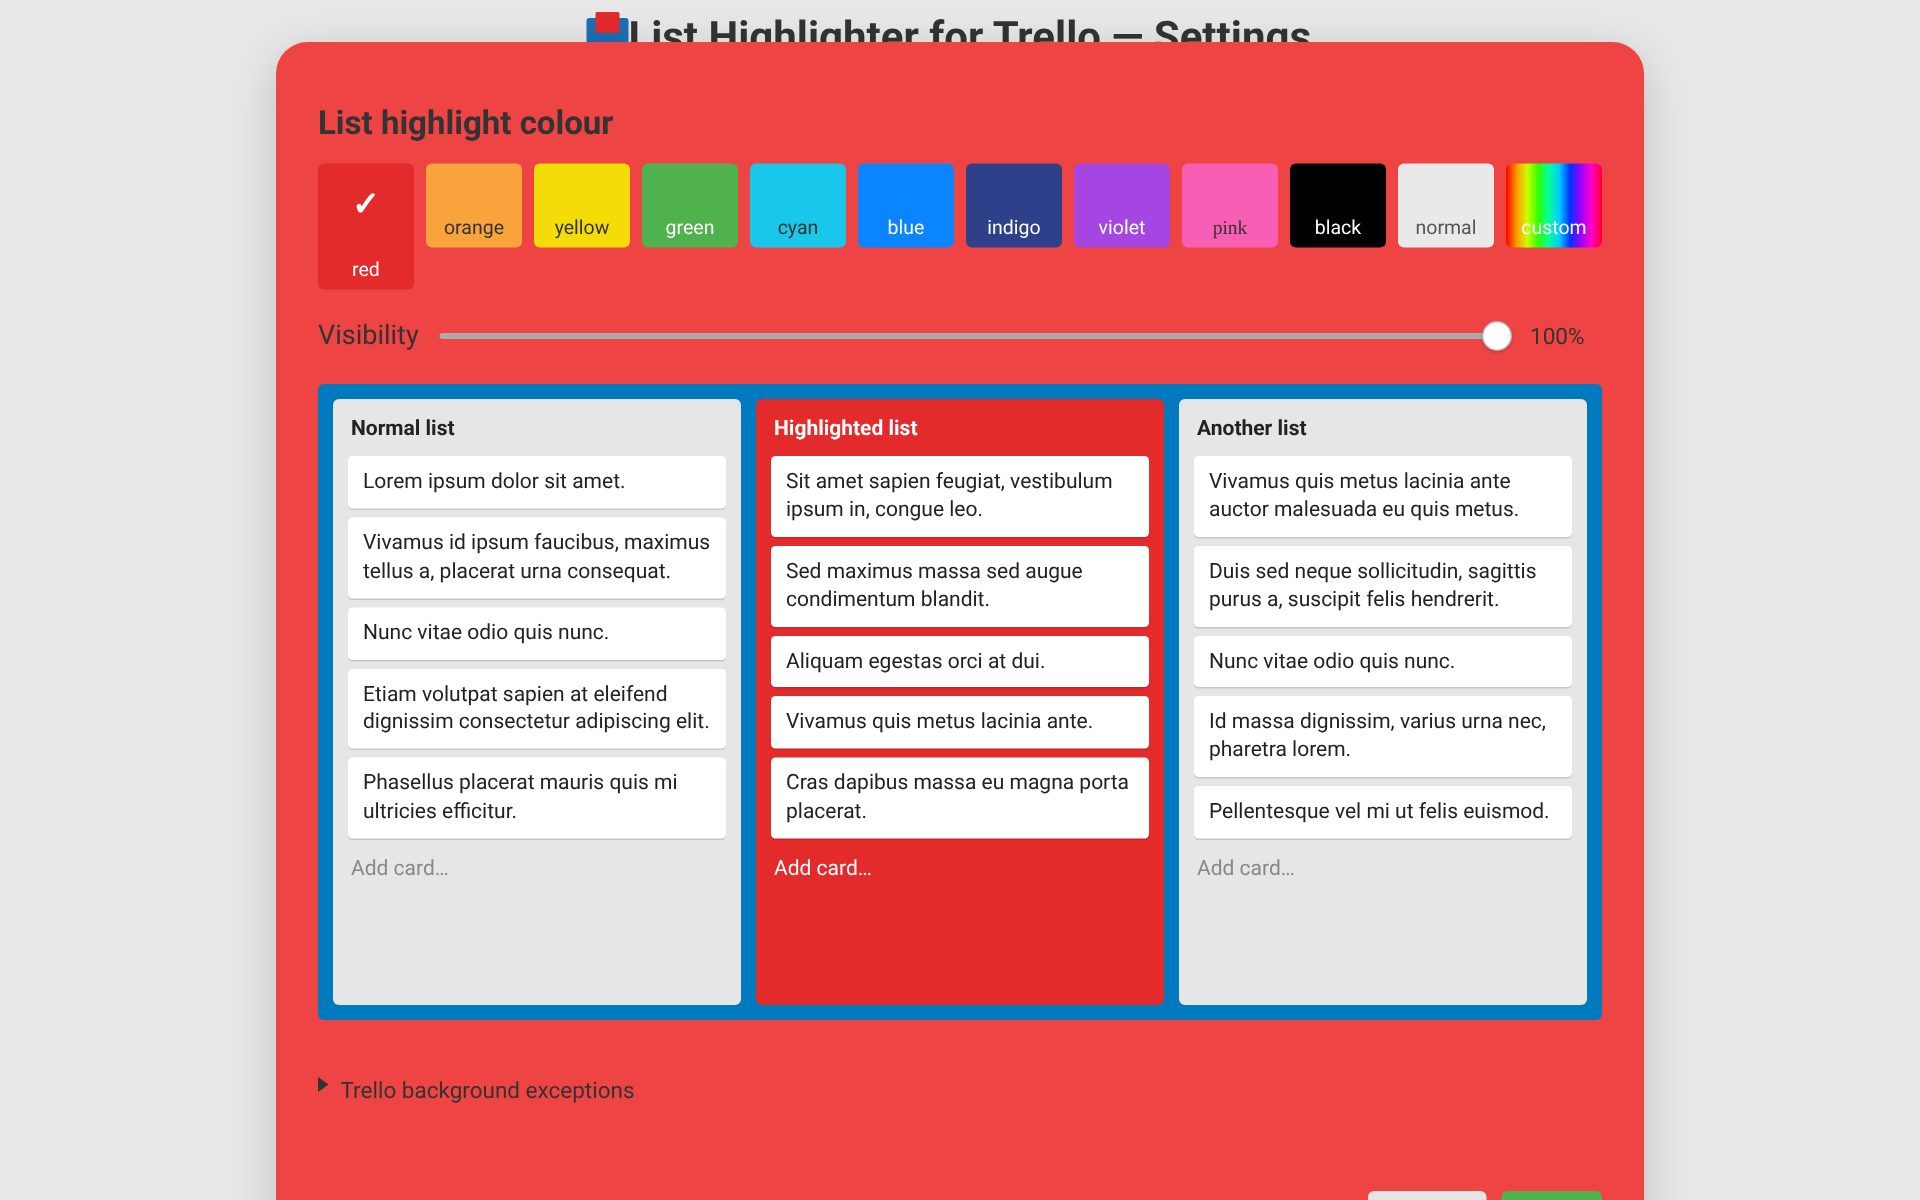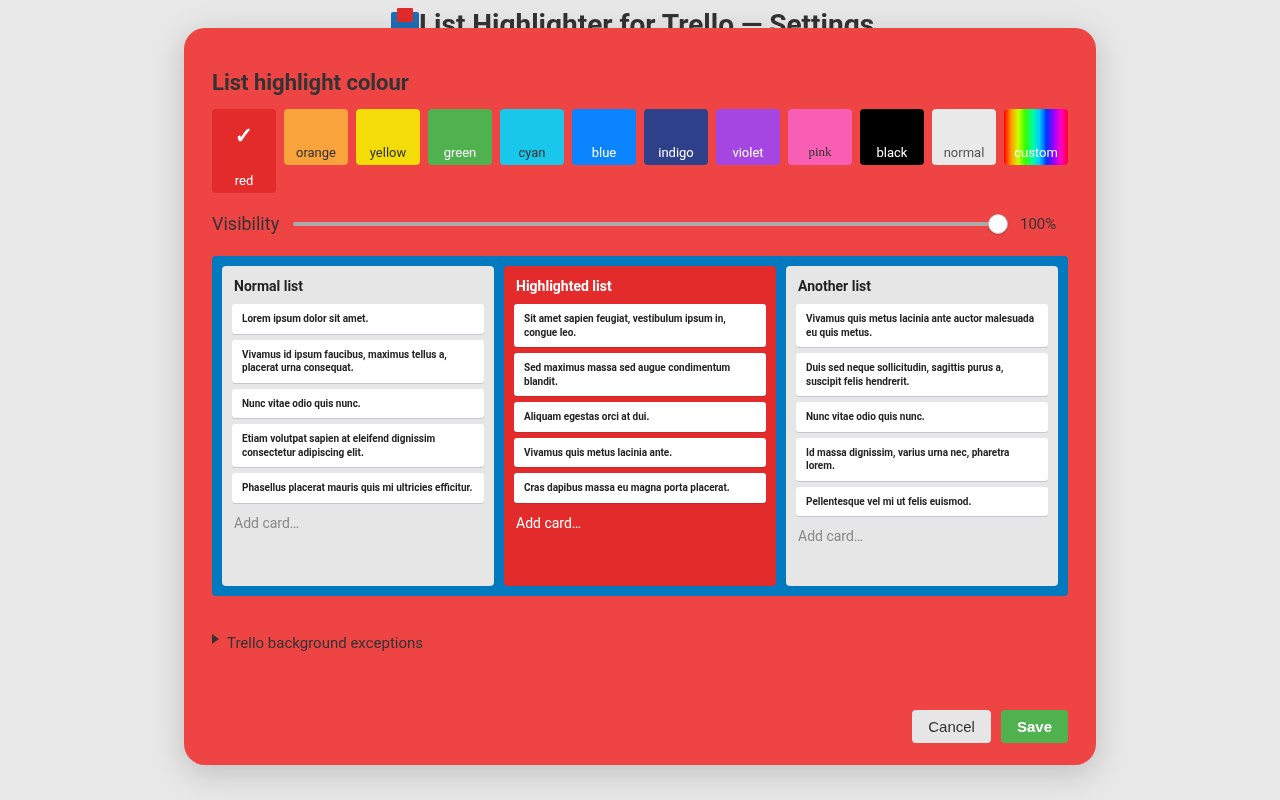--- a/index.html
+++ b/index.html
@@ -116,21 +116,21 @@
       border-radius:50%;
       box-shadow:0 1px 2px rgba(0,0,0,0.2);
     }
     .visibility-value { font-size:15px; color:#333; width:48px; text-align:left;}
     .board {
       background:#0079bf;
       border-radius:4px;
       padding:10px;
       display:flex;
       gap:10px;
-      height: 340px;
+      height: 424px;
     }
     .list {
       background:#e6e6e6;
       border-radius:4px;
       width: 278px;
       padding:10px 10px 10px 10px;
       display:flex;
       flex-direction:column;
       gap:6px;
     }
@@ -139,25 +139,24 @@
       font-size:14px;
       font-weight:700;
       color:#222;
       padding: 2px 0 4px 2px;
     }
     .list.highlighted .list-title { color:#fff; }
     .card {
       background:#fff;
       border-radius:3px;
       padding:8px 10px;
-      font-size:10px;
+      font-size:14px;
       color:#222;
       box-shadow:0 1px 0 rgba(9,30,66,.15);
       line-height:1.35;
-      font-weight:bold;
     }
     .add-card {
       font-size:14px;
       color:#888;
       padding:6px 2px 0 2px;
       cursor:pointer;
     }
     .list.highlighted .add-card { color:#fff; }
     .exceptions-row {
       margin-top: 38px;

